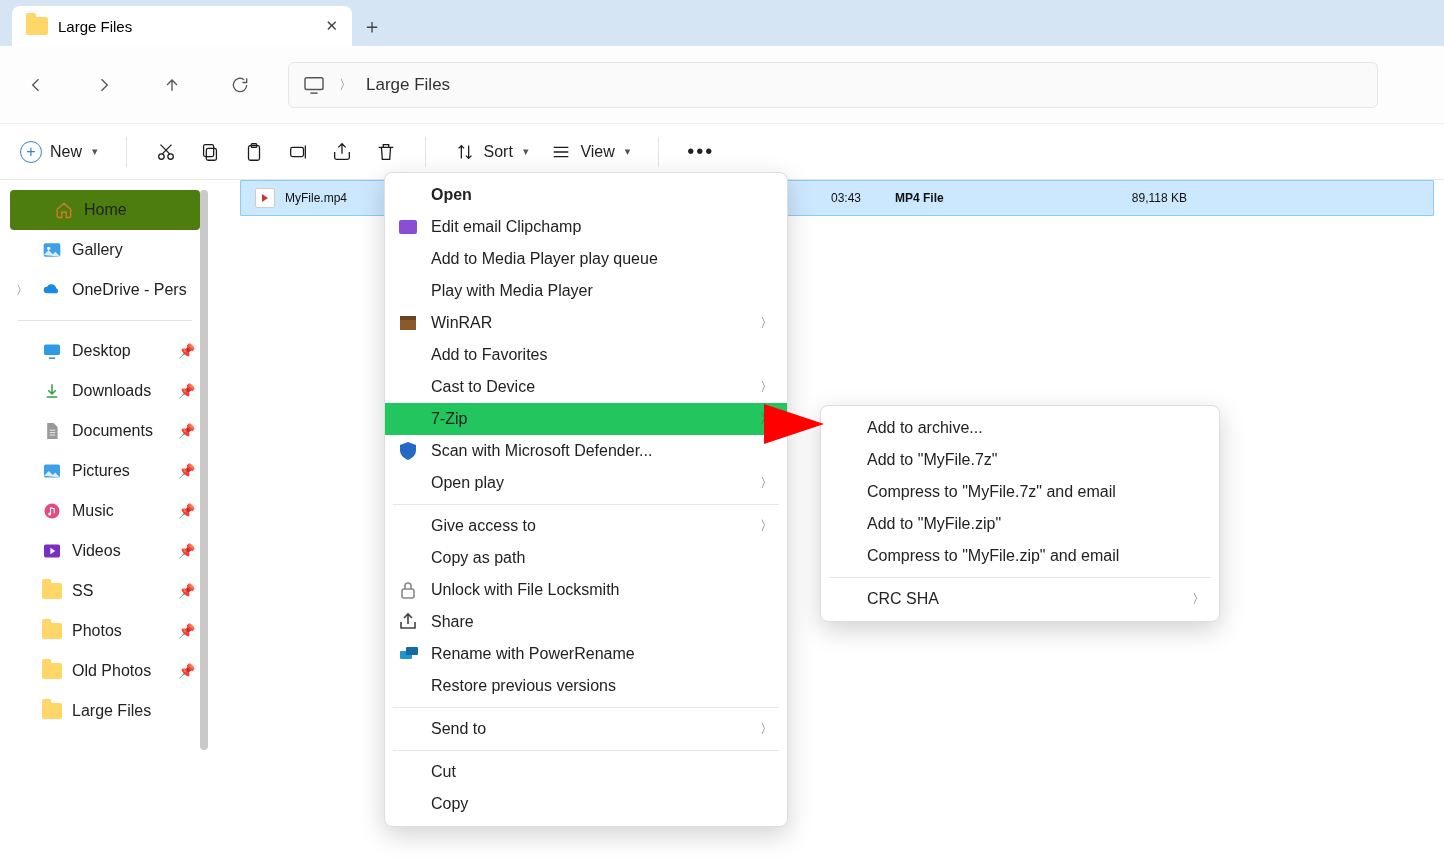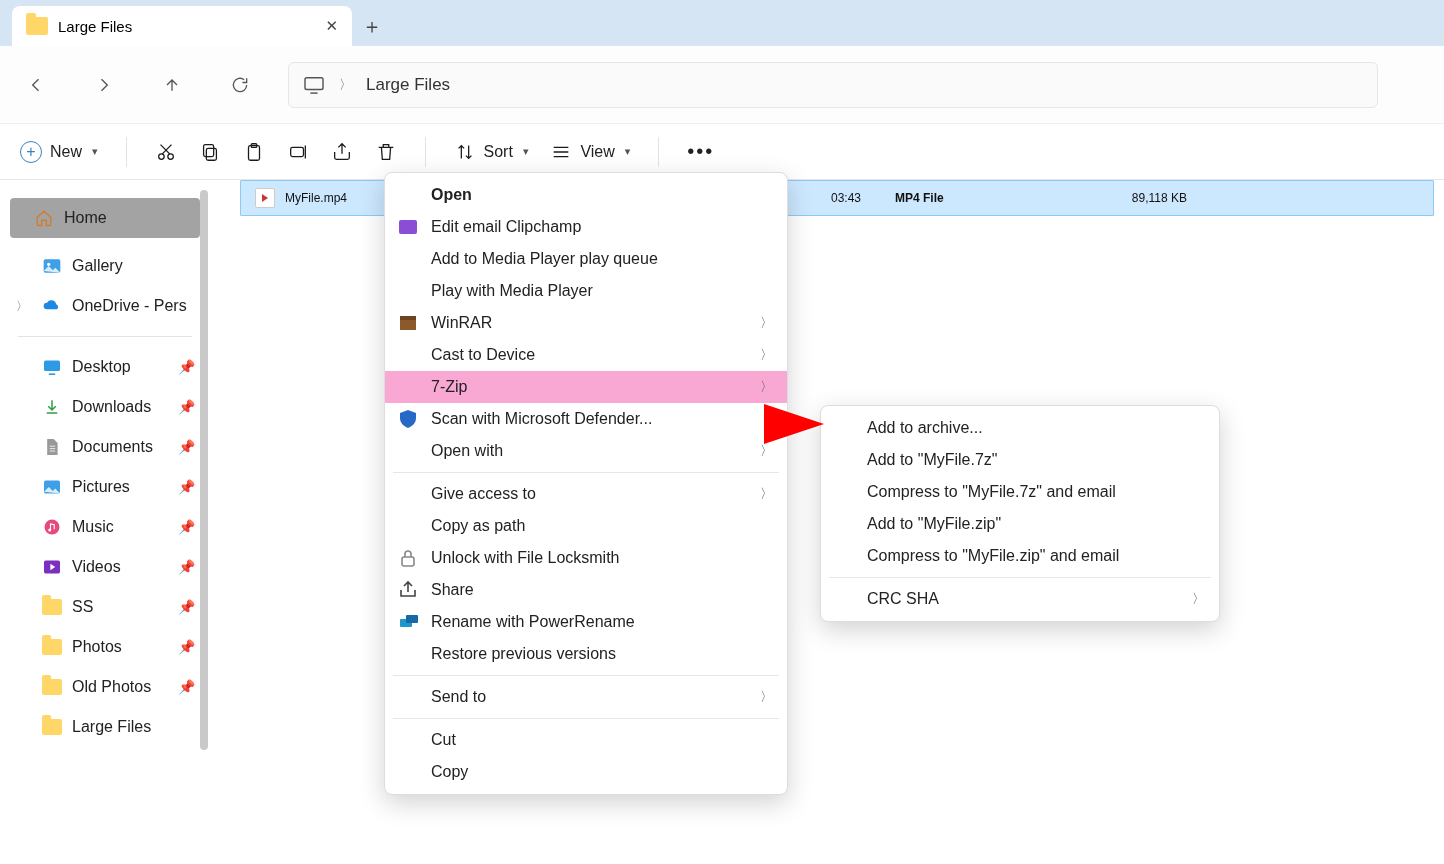--- a/index.html
+++ b/index.html
@@ -31,21 +31,21 @@
   .ticn svg { width:22px; height:22px; stroke:#1a1a1a; fill:none; stroke-width:1.4; }
   .plus-circ { width:22px; height:22px; border:1.5px solid #3b82c4; border-radius:50%; display:flex; align-items:center; justify-content:center; color:#3b82c4; font-size:16px; line-height:1; }
   .chev-sm { font-size:11px; color:#555; margin-left:2px; }
   .dots { font-size:20px; letter-spacing:2px; color:#222; }
 
   
   .main { display:flex; height: calc(864px - 46px - 78px - 56px); }
   .sidebar { width: 210px; padding-top: 10px; position:relative; }
   .scrollthumb { position:absolute; right:2px; top:10px; width:8px; height:560px; background:#c9c9c9; border-radius:4px; }
   .sbitem { display:flex; align-items:center; height:40px; padding:0 12px 0 42px; gap:10px; font-size:16px; color:#222; cursor:pointer; position:relative; }
-  .sbitem.active { background:#a3a3a3; border-radius:4px; margin:8px 10px; padding-left:24px; }
+  .sbitem.active { background:#4d7c0f; border-radius:4px; margin:0 10px; padding-left:44px; }
   .sbitem .exp { position:absolute; left:16px; font-size:12px; color:#666; }
   .sbitem .pin { position:absolute; right:14px; color:#888; font-size:14px; }
   .sb-icon { width:20px; height:18px; display:inline-flex; align-items:center; justify-content:center; }
   .sb-divider { height:1px; background:#e3e3e3; margin: 10px 18px; }
   .folder-mini { width:20px; height:16px; background:#ffd768; border-radius:2px; position:relative; }
   .folder-mini::before { content:""; position:absolute; left:0; top:-4px; width:9px; height:5px; background:#ffd768; border-radius:2px 2px 0 0; }
 
   
   .filepane { flex:1; padding: 0 10px 0 30px; position:relative; }
   .colhdr { display:flex; height:40px; align-items:center; font-size:15px; color:#333; }
@@ -63,21 +63,21 @@
   .fr-size { flex:0 0 130px; text-align:right; padding-right:14px; }
   .vid-ico { width:20px; height:20px; background:#fff; border:1px solid #ccc; border-radius:2px; display:flex; align-items:center; justify-content:center; }
   .vid-ico::after { content:""; border-left:6px solid #c33; border-top:4px solid transparent; border-bottom:4px solid transparent; }
 
   
   .ctxmenu { position:absolute; background:#fff; border:1px solid #ddd; border-radius:8px; box-shadow:0 8px 26px rgba(0,0,0,0.18); padding:6px 0; }
   .menu1 { left:384px; top:172px; width:404px; }
   .menu2 { left:820px; top:405px; width:400px; }
   .mitem { display:flex; align-items:center; height:32px; padding:0 18px 0 46px; font-size:16px; color:#222; cursor:pointer; position:relative; }
   .mitem.bold { font-weight:600; }
-  .mitem.hover { background:#f9a8d4; }
+  .mitem.hover { background:#22c55e; }
   .mitem .micn { position:absolute; left:12px; width:22px; height:22px; display:flex; align-items:center; justify-content:center; }
   .mitem .sub { position:absolute; right:14px; font-size:13px; color:#555; }
   .msep { height:1px; background:#e6e6e6; margin:5px 8px; }
 
   
   .redarrow { position:absolute; left:604px; top:396px; width:220px; height:56px; pointer-events:none; }
   .redarrow svg { width:100%; height:100%; }
 </style>
 </head>
 <body>
@@ -341,37 +341,40 @@
       <span class="micn">
         <svg viewBox="0 0 22 22">
           <rect x="3" y="6" width="16" height="12" fill="#8b5a2b"></rect>
           <rect x="3" y="4" width="16" height="4" fill="#6e4522"></rect>
         </svg>
       </span>
       <span>WinRAR</span>
       <span class="sub">〉</span>
     </div>
   <div class="mitem">
+      <span>Add to Favorites</span>
+    </div>
+  <div class="mitem">
       <span>Cast to Device</span>
       <span class="sub">〉</span>
     </div>
   <div class="mitem hover">
       <span>7-Zip</span>
       <span class="sub">〉</span>
     </div>
   <div class="mitem">
       <span class="micn">
         <svg viewBox="0 0 22 22">
           <path d="M11 2l8 3v5c0 5-3.5 8-8 10-4.5-2-8-5-8-10V5z" fill="#2668c5"></path>
         </svg>
       </span>
       <span>Scan with Microsoft Defender...</span>
     </div>
   <div class="mitem">
-      <span>Open with</span>
+      <span>Open play</span>
       <span class="sub">〉</span>
     </div>
   <div class="msep"></div>
   <div class="mitem">
       <span>Give access to</span>
       <span class="sub">〉</span>
     </div>
   <div class="mitem">
       <span>Copy as path</span>
     </div>

